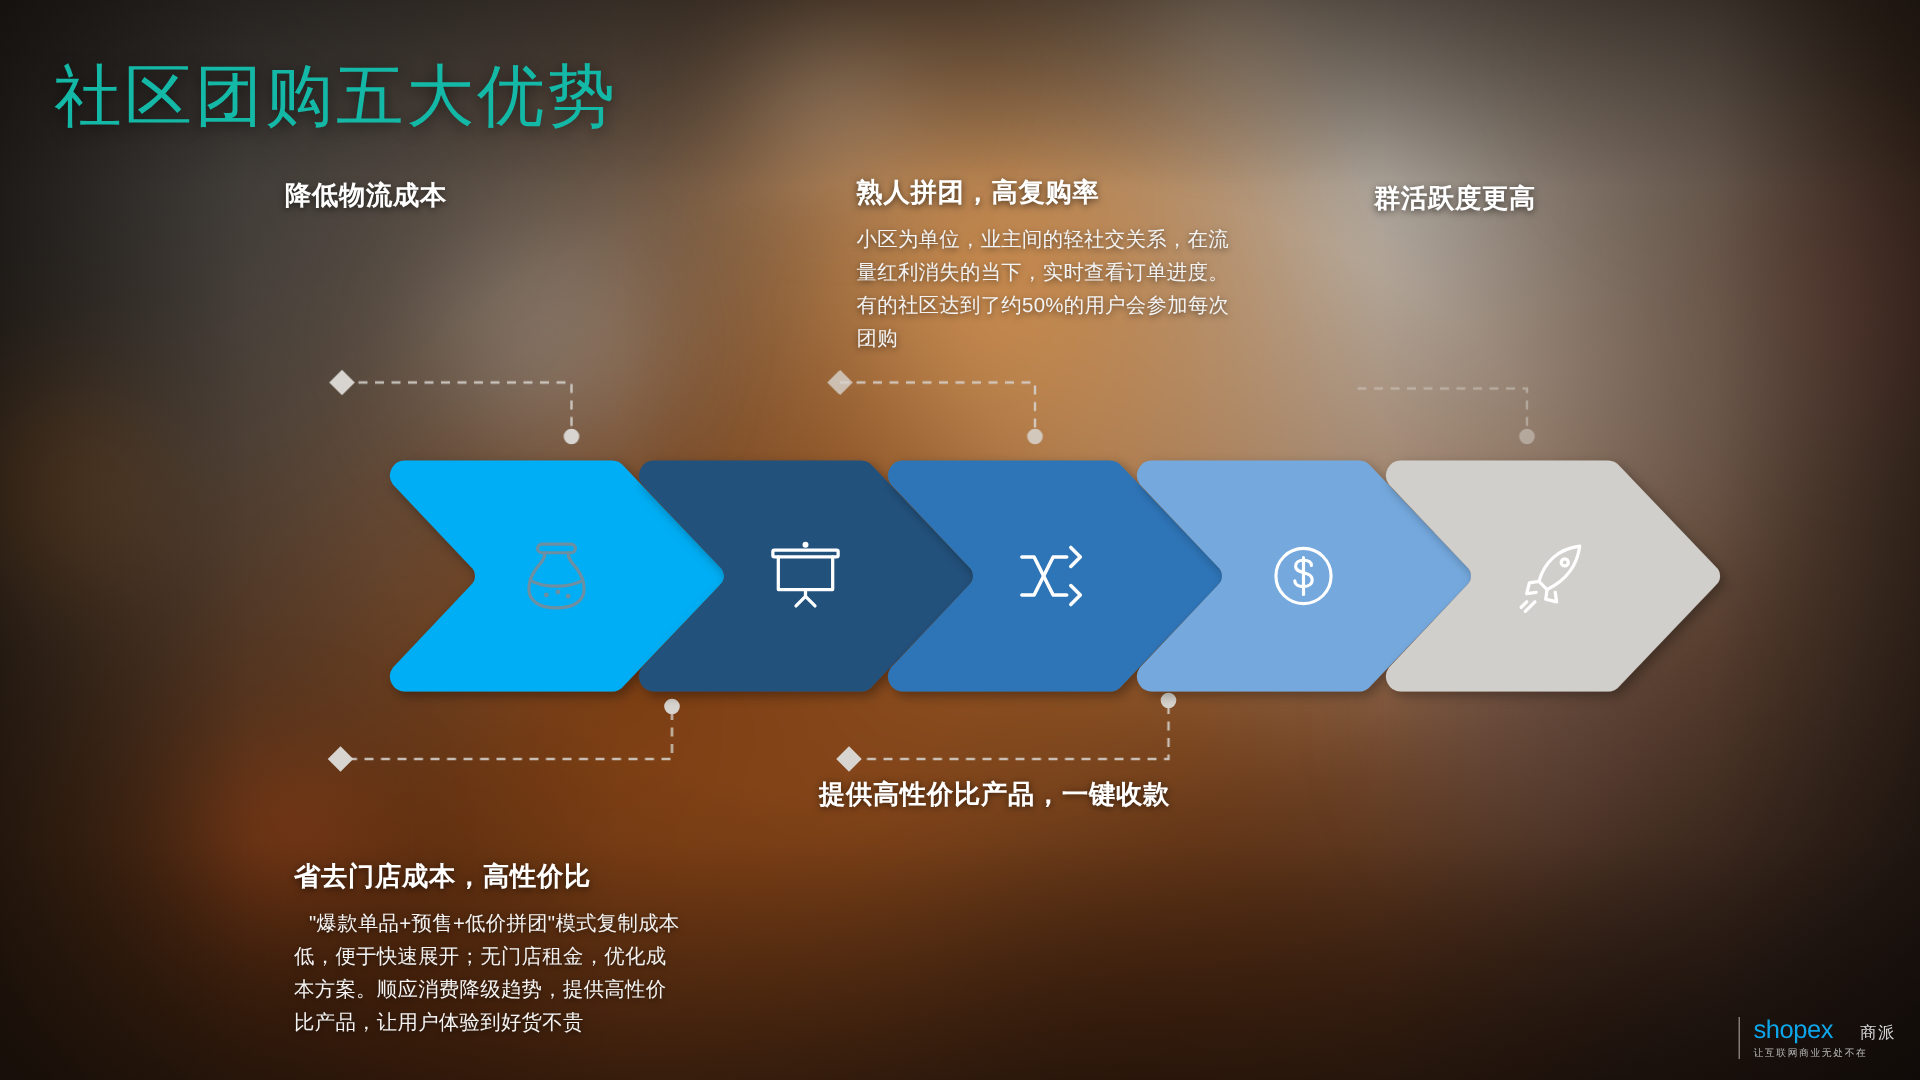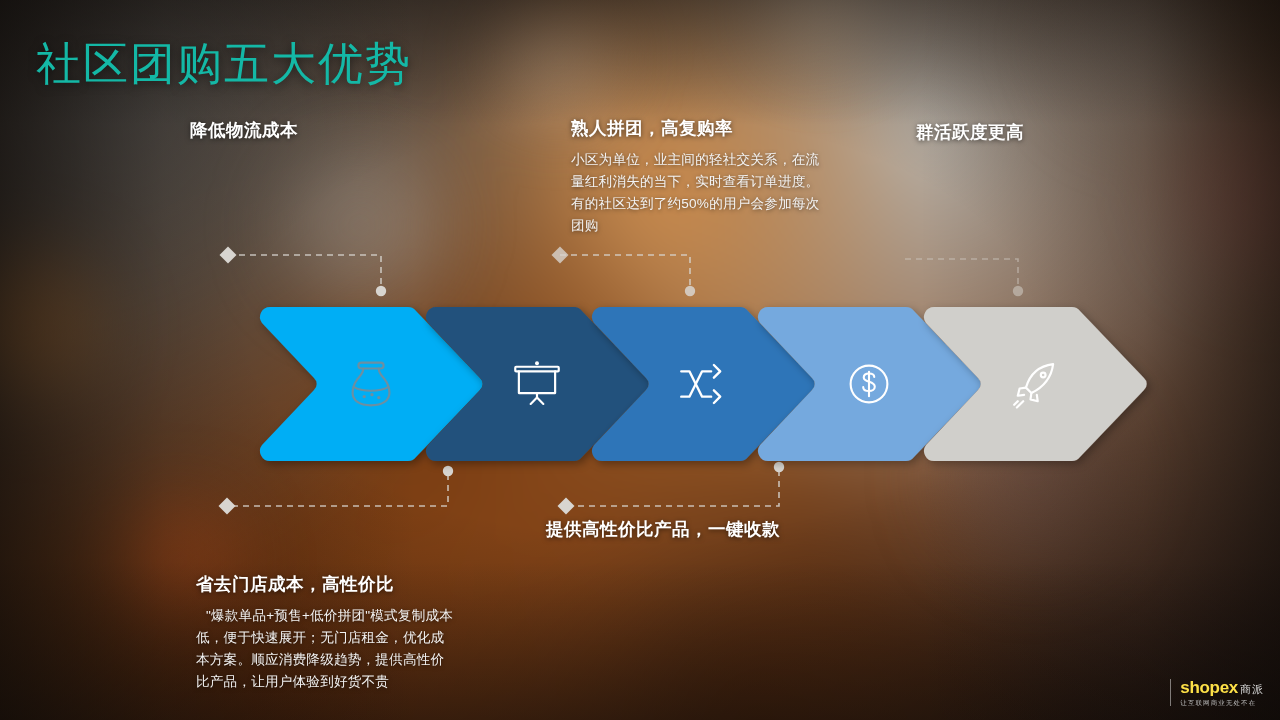--- a/index.html
+++ b/index.html
@@ -86,22 +86,22 @@
   .chev .ic { position:absolute; top:0; left:0; height:158px; display:flex; align-items:center; justify-content:center; }
 
   
   #logo {
     position:absolute; right:14px; bottom:10px;
     display:flex; align-items:flex-start; gap:9px;
     padding:6px 2px 4px 10px;
   }
   #logo .bar { width:1px; align-self:stretch; background:rgba(255,255,255,.45); }
   #logo .tx { line-height:1; }
-  #logo .w1 { font-size:17px; color:#fde047; letter-spacing:-.3px; font-weight:700; }
-  #logo .w2 { font-size:11px; color:#d8d8d8; letter-spacing:1px; margin-left:2px; }
+  #logo .w1 { font-size:17px; color:#0ea5e9; letter-spacing:-.3px; font-weight:400; }
+  #logo .w2 { font-size:11px; color:#d8d8d8; letter-spacing:1px; margin-left:18px; }
   #logo .tag { font-size:6.5px; color:#b9b9b9; letter-spacing:1.1px; margin-top:4px; }
 </style>
 </head>
 <body>
 
 <div id="bg">
   <div class="layer bgbase"></div>
   <div class="layer bgblobs"></div>
   <div class="layer bgvig"></div>
 </div>

